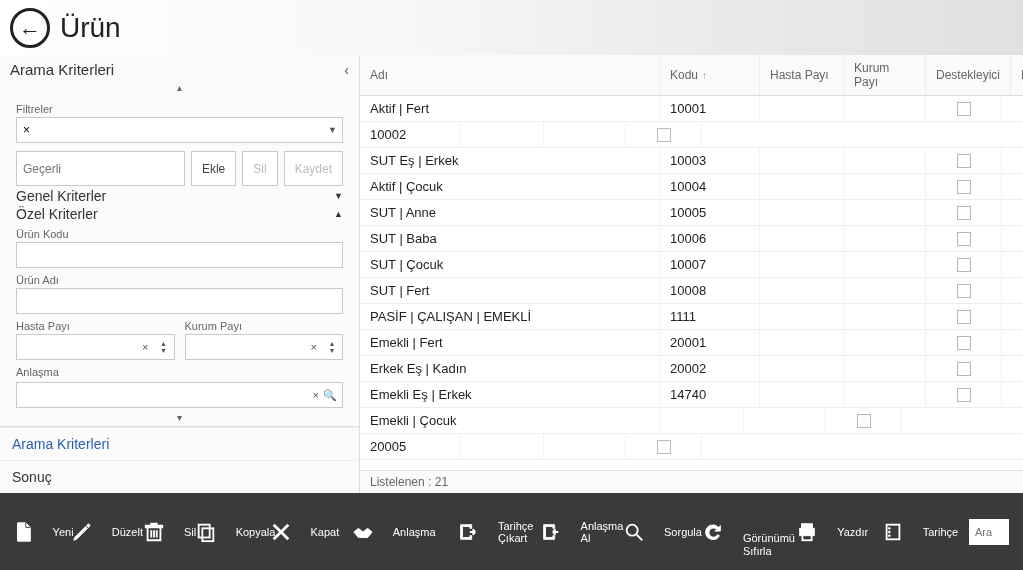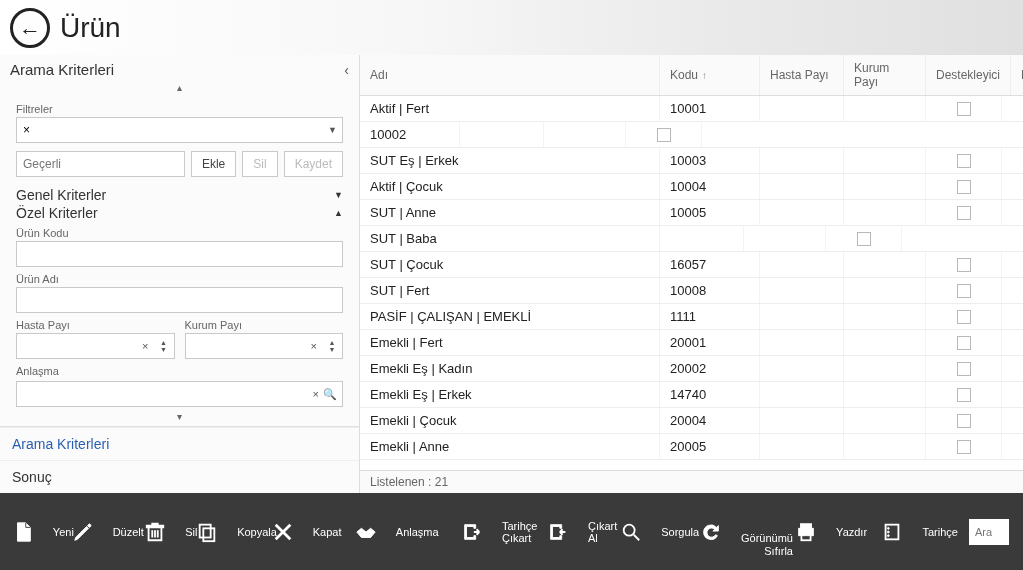--- a/index.html
+++ b/index.html
@@ -54,23 +54,23 @@
   .dd-wrap { position:relative; }
   .dd-wrap .dd-caret { position:absolute; right:6px; top:50%; transform:translateY(-50%); font-size:9px; color:#555; pointer-events:none; }
 
   .btn-row { display:flex; gap:6px; margin-top:8px; justify-content:flex-end; }
   .btn-row input[type=text]{ flex:1; }
   .sbtn {
     border:1px solid #c9c9c9; background:#fff; font-size:12px; color:#444;
     padding: 4px 10px; cursor:pointer;
   }
   .sbtn.disabled { color:#bbb; cursor:default; }
-  .ghost-input { flex:1; border:1px solid #c9c9c9; height:26px; background:#fff; padding:2px 6px; font-size:12px; color:#bbb; }
-
-  .section-row { display:flex; justify-content:space-between; align-items:center; margin-top:10px; font-size:14px; color:#333; cursor:pointer; }
+  .ghost-input { flex:1; border:1px solid #c9c9c9; height:35px; background:#fff; padding:2px 6px; font-size:12px; color:#bbb; }
+
+  .section-row { display:flex; justify-content:space-between; align-items:center; margin-top:2px; font-size:14px; color:#333; cursor:pointer; }
   .section-row .tri { font-size:9px; }
 
   .two-col { display:flex; gap:10px; }
   .two-col > div { flex:1; }
   .spin-wrap { position:relative; }
   .spin-wrap .spin-x { position:absolute; right:26px; top:50%; transform:translateY(-50%); font-size:11px; color:#555; }
   .spin-wrap .spin-ctrl { position:absolute; right:4px; top:2px; bottom:2px; width:14px; display:flex; flex-direction:column; justify-content:center; }
   .spin-ctrl span { font-size:7px; color:#555; line-height:7px; text-align:center; }
 
   .search-wrap { position:relative; margin-top:4px; }
@@ -272,30 +272,31 @@
           <div class="td col-kodu">10005</div>
           <div class="td col-hasta"></div>
           <div class="td col-kurum"></div>
           <div class="td col-dest">
             <div class="chk"></div>
           </div>
           <div class="td col-her"></div>
         </div>
         <div class="trow">
           <div class="td col-adi">SUT | Baba</div>
+          <div class="td col-kodu">10006</div>
           <div class="td col-hasta"></div>
           <div class="td col-kurum"></div>
           <div class="td col-dest">
             <div class="chk"></div>
           </div>
           <div class="td col-her"></div>
         </div>
         <div class="trow">
           <div class="td col-adi">SUT | Çocuk</div>
-          <div class="td col-kodu">16057</div>
+          <div class="td col-kodu">10007</div>
           <div class="td col-hasta"></div>
           <div class="td col-kurum"></div>
           <div class="td col-dest">
             <div class="chk"></div>
           </div>
           <div class="td col-her"></div>
         </div>
         <div class="trow">
           <div class="td col-adi">SUT | Fert</div>
           <div class="td col-kodu">10008</div>
@@ -320,51 +321,49 @@
           <div class="td col-adi">Emekli | Fert</div>
           <div class="td col-kodu">20001</div>
           <div class="td col-hasta"></div>
           <div class="td col-kurum"></div>
           <div class="td col-dest">
             <div class="chk"></div>
           </div>
           <div class="td col-her"></div>
         </div>
         <div class="trow">
-          <div class="td col-adi">Emekli Eş | Kadın</div>
+          <div class="td col-adi">Erkek Eş | Kadın</div>
           <div class="td col-kodu">20002</div>
           <div class="td col-hasta"></div>
           <div class="td col-kurum"></div>
           <div class="td col-dest">
             <div class="chk"></div>
           </div>
           <div class="td col-her"></div>
         </div>
         <div class="trow">
           <div class="td col-adi">Emekli Eş | Erkek</div>
           <div class="td col-kodu">14740</div>
           <div class="td col-hasta"></div>
           <div class="td col-kurum"></div>
           <div class="td col-dest">
             <div class="chk"></div>
           </div>
           <div class="td col-her"></div>
         </div>
         <div class="trow">
           <div class="td col-adi">Emekli | Çocuk</div>
-          <div class="td col-kodu">20004</div>
-          <div class="td col-hasta"></div>
-          <div class="td col-kurum"></div>
-          <div class="td col-dest">
-            <div class="chk"></div>
-          </div>
-          <div class="td col-her"></div>
-        </div>
-        <div class="trow">
-          <div class="td col-adi">Emekli | Anne</div>
+          <div class="td col-hasta"></div>
+          <div class="td col-kurum"></div>
+          <div class="td col-dest">
+            <div class="chk"></div>
+          </div>
+          <div class="td col-her"></div>
+        </div>
+        <div class="trow">
           <div class="td col-kodu">20005</div>
           <div class="td col-hasta"></div>
           <div class="td col-kurum"></div>
           <div class="td col-dest">
             <div class="chk"></div>
           </div>
           <div class="td col-her"></div>
         </div>
       </div>
     <div class="status">
@@ -444,41 +443,41 @@
       </div>
     <span>Tarihçe Çıkart</span>
   </div>
   <div class="titem">
     <div class="ic">
         <svg viewBox="0 0 24 24">
           <path d="M4 4h12v4h-2V6H6v12h8v-2h2v4H4z" fill="#fff"></path>
           <path d="M20 12h-6m0 0l3-3m-3 3l3 3" fill="none" stroke="#fff" stroke-width="2"></path>
         </svg>
       </div>
-    <span>Çıkart Al</span>
+    <span>Anlaşma Al</span>
   </div>
 
   <div class="tspacer"></div>
 
   <div class="titem">
     <div class="ic">
         <svg viewBox="0 0 24 24">
           <circle cx="10" cy="10" r="6" fill="none" stroke="#fff" stroke-width="2"></circle>
           <line x1="15" y1="15" x2="21" y2="21" stroke="#fff" stroke-width="2"></line>
         </svg>
       </div>
     <span>Sorgula</span>
   </div>
   <div class="titem">
     <div class="ic">
         <svg viewBox="0 0 24 24">
           <path d="M4 12a8 8 0 0 1 14-5l2-2v6h-6l2-2a5 5 0 1 0 1 6l2 1a8 8 0 0 1-15-4z" fill="#fff"></path>
         </svg>
       </div>
-    <span style="text-align:right; line-height:1.1;margin-top:26px;">Görünümü Sıfırla</span>
+    <span style="text-align:left; line-height:1.1;margin-top:26px;">Görünümü Sıfırla</span>
   </div>
   <div class="titem">
     <div class="ic">
         <svg viewBox="0 0 24 24">
           <rect x="6" y="3" width="12" height="5" fill="#fff"></rect>
           <rect x="4" y="8" width="16" height="8" fill="#fff"></rect>
           <rect x="7" y="14" width="10" height="7" fill="none" stroke="#fff" stroke-width="2"></rect>
         </svg>
       </div>
     <span>Yazdır</span>

